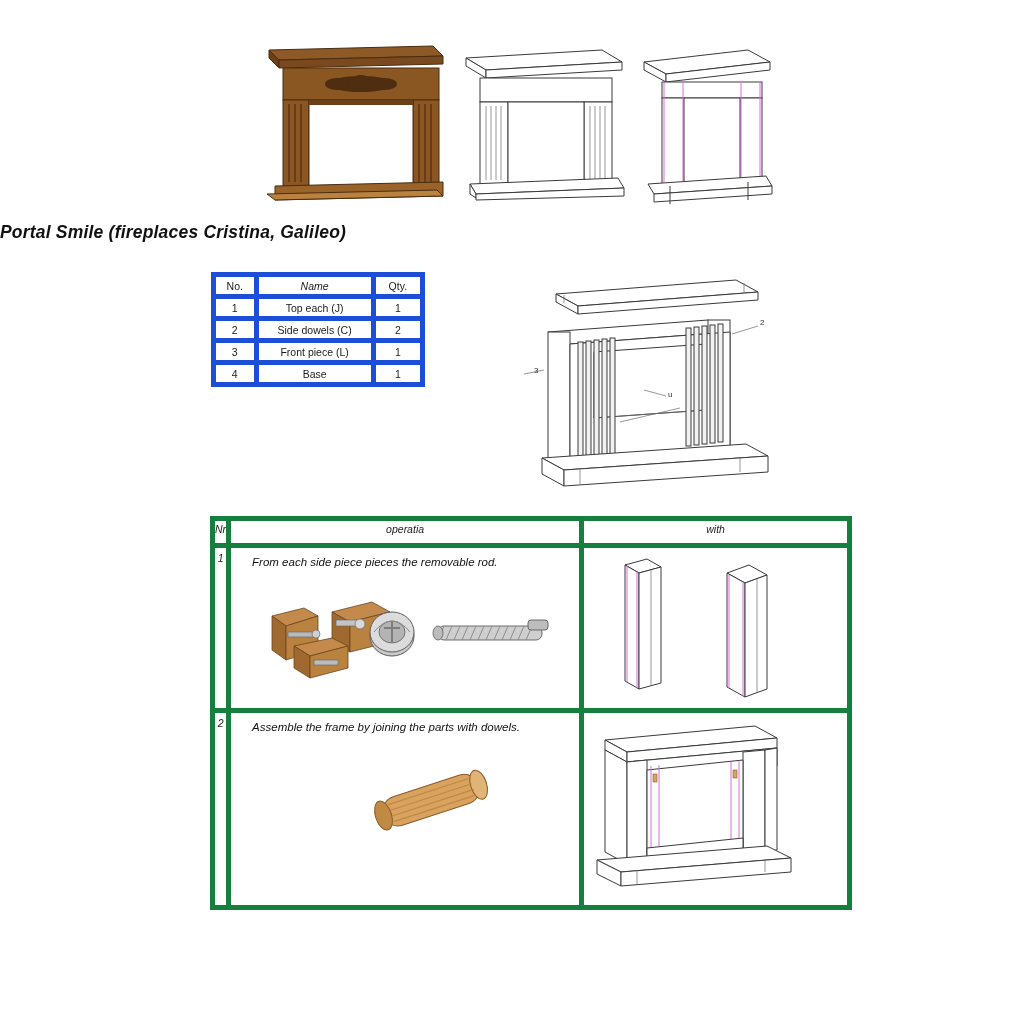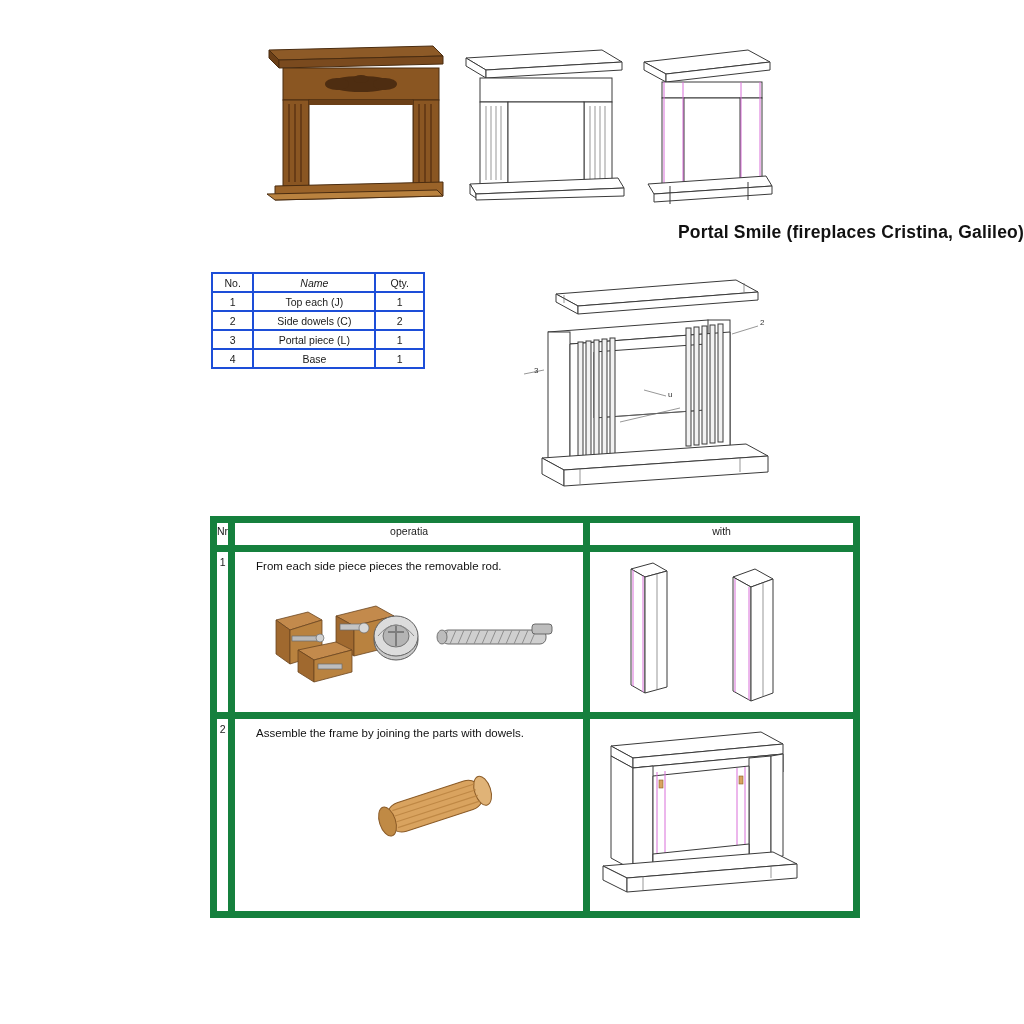--- a/index.html
+++ b/index.html
@@ -44,38 +44,39 @@
     top: 8px;
   }
   .line-fp.mid { left: 205px; }
   .line-fp.right { left: 385px; }
 
   .title {
     position: absolute;
     left: 0;
     top: 222px;
     width: 1024px;
-    text-align: right;
+    text-align: left;
     font-size: 17.5px;
     font-weight: bold;
     letter-spacing: .2px;
     color: #111;
+    font-style: italic;
   }
 
   
   .parts-table {
     position: absolute;
     left: 211px;
     top: 272px;
     width: 214px;
     border-collapse: collapse;
     font-size: 10.5px;
   }
   .parts-table td, .parts-table th {
-    border: 2px solid #1d4ed8;
+    border: 5px solid #1d4ed8;
     height: 17px;
     padding: 0 2px;
     text-align: center;
     font-weight: normal;
   }
   .parts-table .c-no { width: 38px; }
   .parts-table .c-name { width: 128px; font-style: italic; }
   .parts-table .c-qty { width: 46px; }
 
   
@@ -95,23 +96,24 @@
   
   .steps-table {
     position: absolute;
     left: 210px;
     top: 516px;
     width: 638px;
     border-collapse: collapse;
     font-size: 11px;
   }
   .steps-table th, .steps-table td {
-    border: 7px solid #15803d;
+    border: 5px solid #15803d;
     vertical-align: top;
     font-weight: normal;
+    font-style: italic;
   }
   .steps-table thead th {
     height: 18px;
     text-align: center;
     font-size: 10.5px;
     padding: 2px 0;
   }
   .col-nr { width: 26px; }
   .col-op { width: 348px; }
   .col-step { width: 263px; }
@@ -247,21 +249,21 @@
         <td>Top each (J)</td>
         <td>1</td>
       </tr>
       <tr>
         <td>2</td>
         <td>Side dowels (C)</td>
         <td>2</td>
       </tr>
       <tr>
         <td>3</td>
-        <td>Portal piece (L)</td>
+        <td>Front piece (L)</td>
         <td>1</td>
       </tr>
       <tr>
         <td>4</td>
         <td>Base</td>
         <td>1</td>
       </tr>
     </tbody>
   </table>
 

